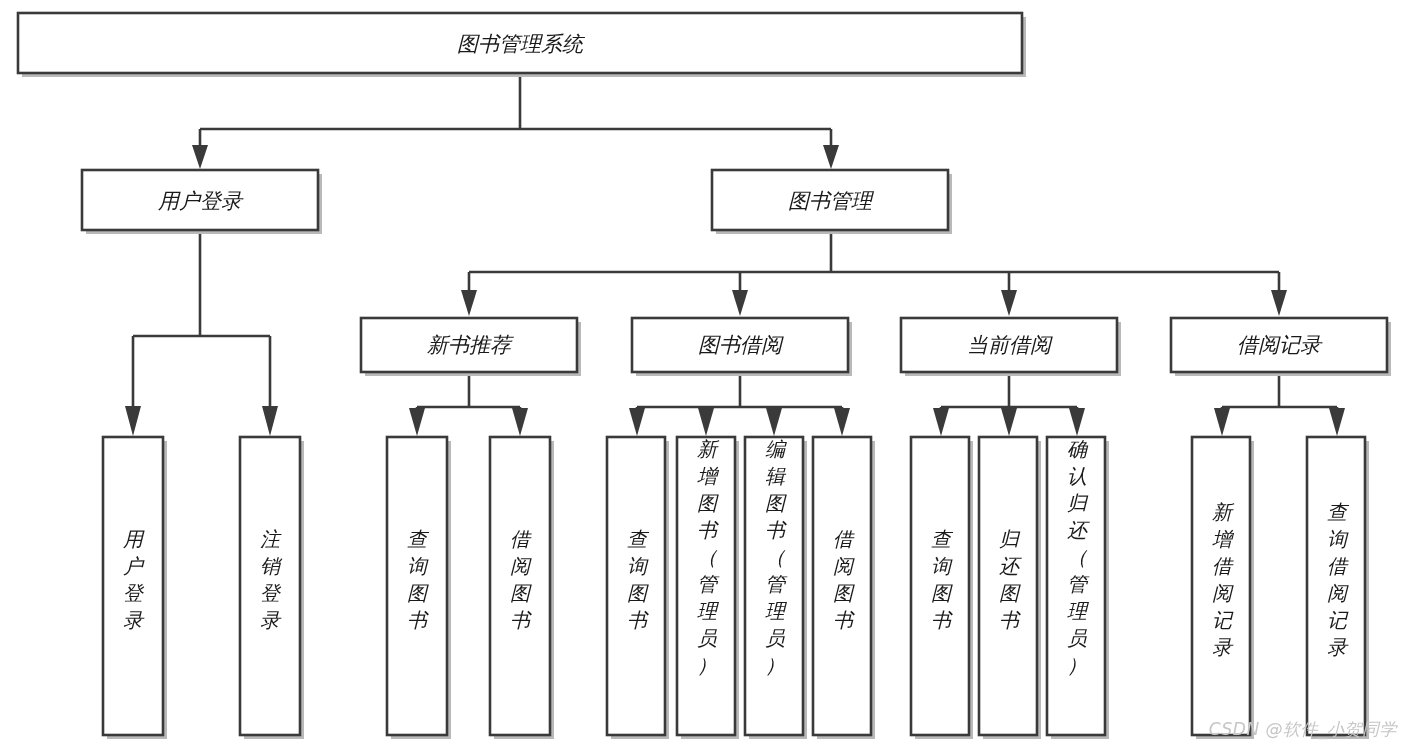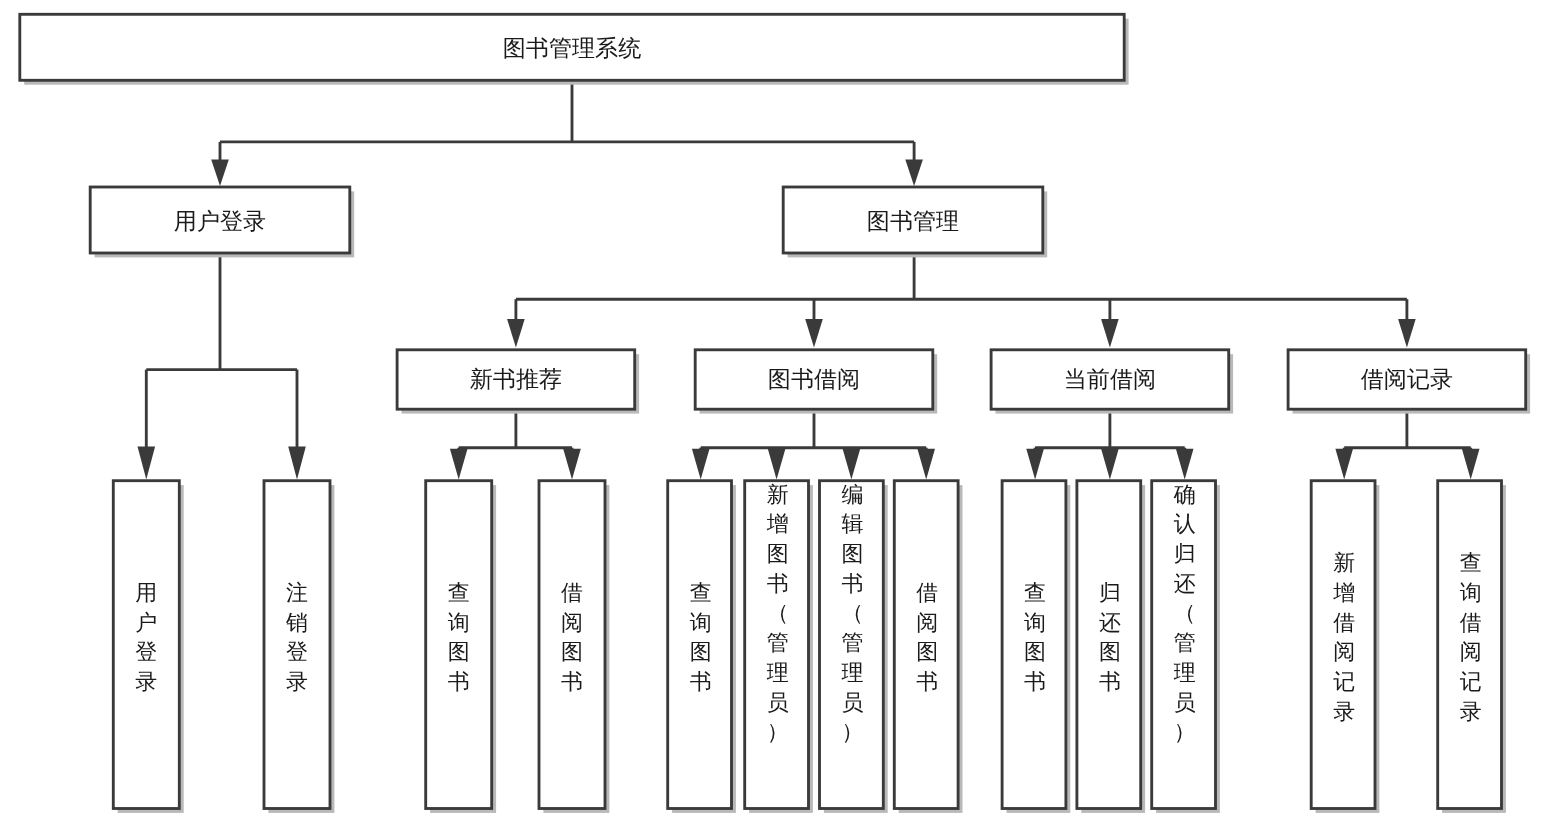--- a/index.html
+++ b/index.html
@@ -13,20 +13,21 @@
     overflow: hidden;
     font-family: "DejaVu Sans", "Liberation Sans", sans-serif;
     position: relative;
   }
   #diagram-root {
     position: absolute;
     left: 0;
     top: 0;
     width: 1405px;
     height: 747px;
+    font-style: italic;
   }
   svg.diagram {
     display: block;
     width: 1405px;
     height: 747px;
   }
   .node-box {
     fill: #ffffff;
     stroke: #3a3a3a;
     stroke-width: 2.6;
@@ -263,13 +264,14 @@
     </g>
 
     <g>
       <rect class="node-shadow" x="1311" y="441" width="58" height="298"></rect>
       <rect class="node-box" x="1307" y="437" width="58" height="298"></rect>
       <text class="node-label-vertical" x="1337"><tspan x="1337" y="518.5">查</tspan><tspan x="1337" y="545.5">询</tspan><tspan x="1337" y="572.5">借</tspan><tspan x="1337" y="599.5">阅</tspan><tspan x="1337" y="626.5">记</tspan><tspan x="1337" y="653.5">录</tspan></text>
     </g>
 
   </svg>
 
+  <div class="watermark">CSDN @软件_小贺同学</div>
 </div>
 
 </body></html>

